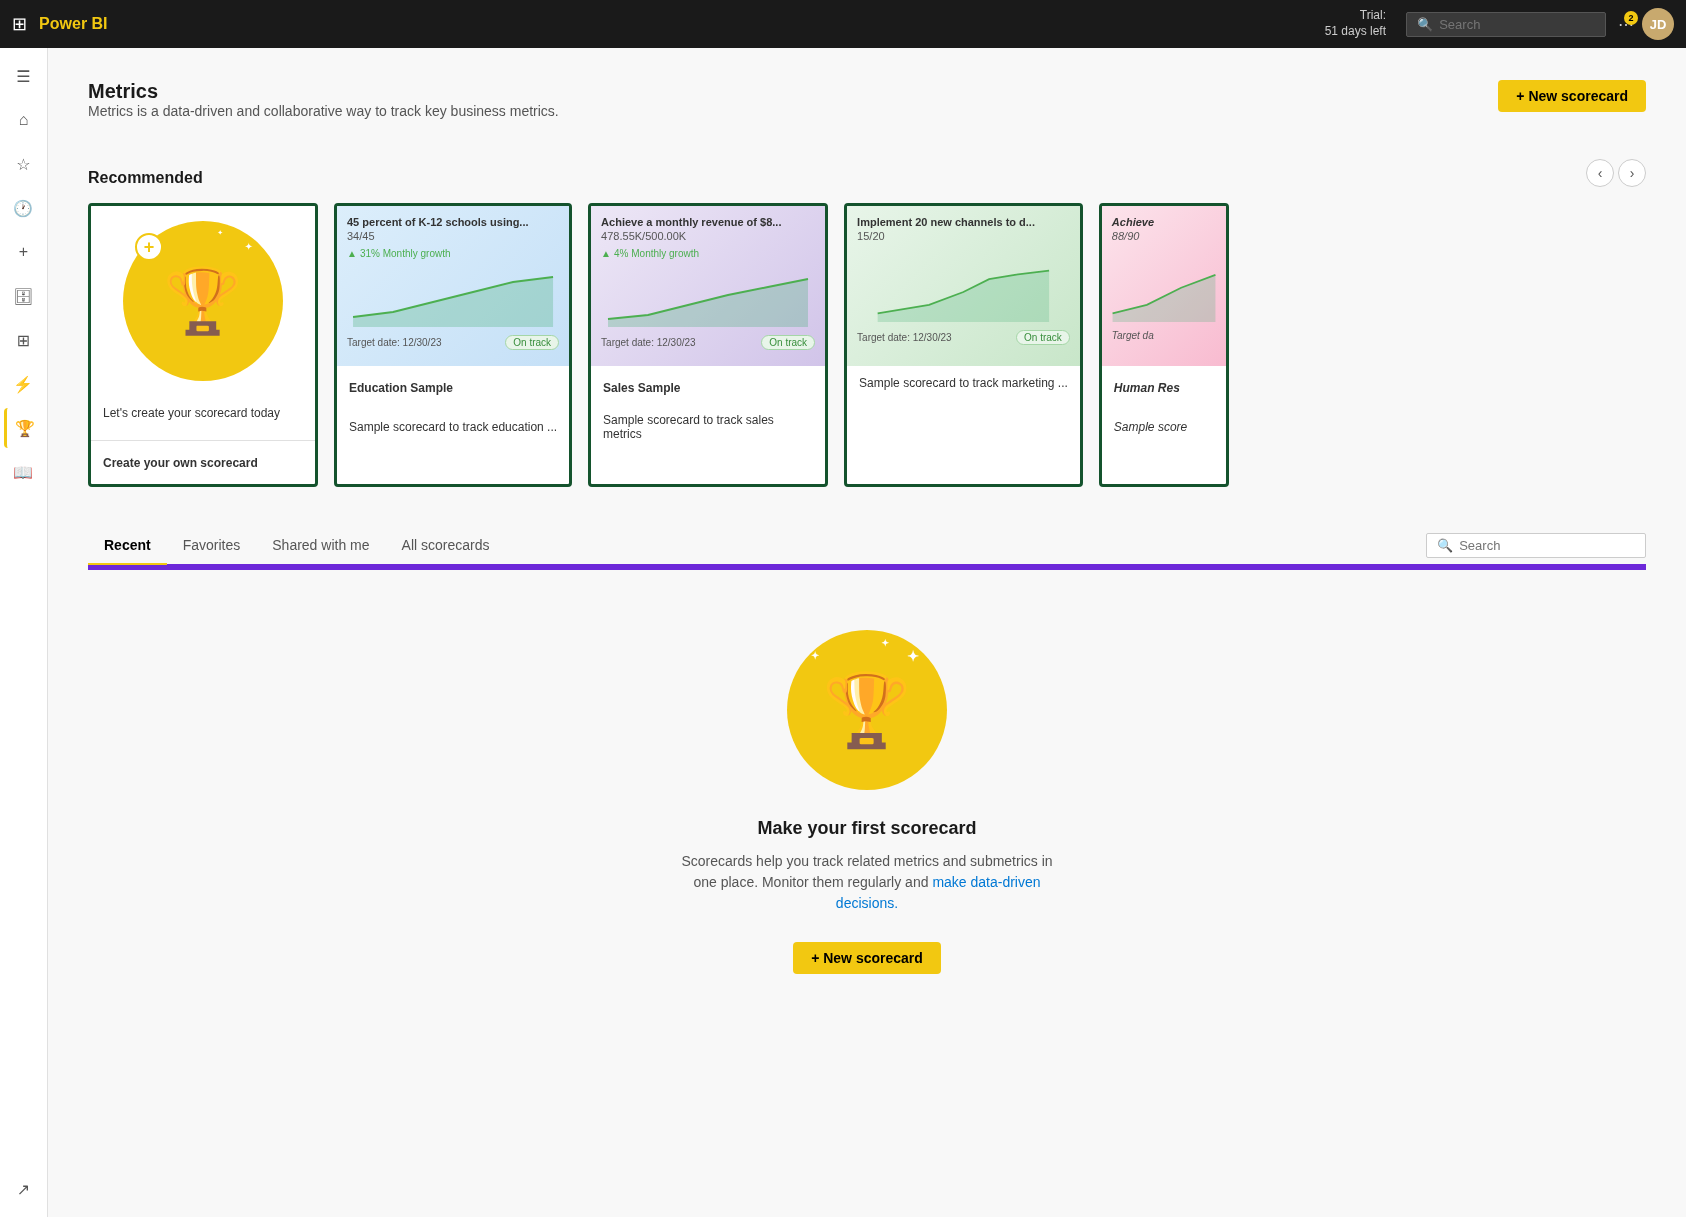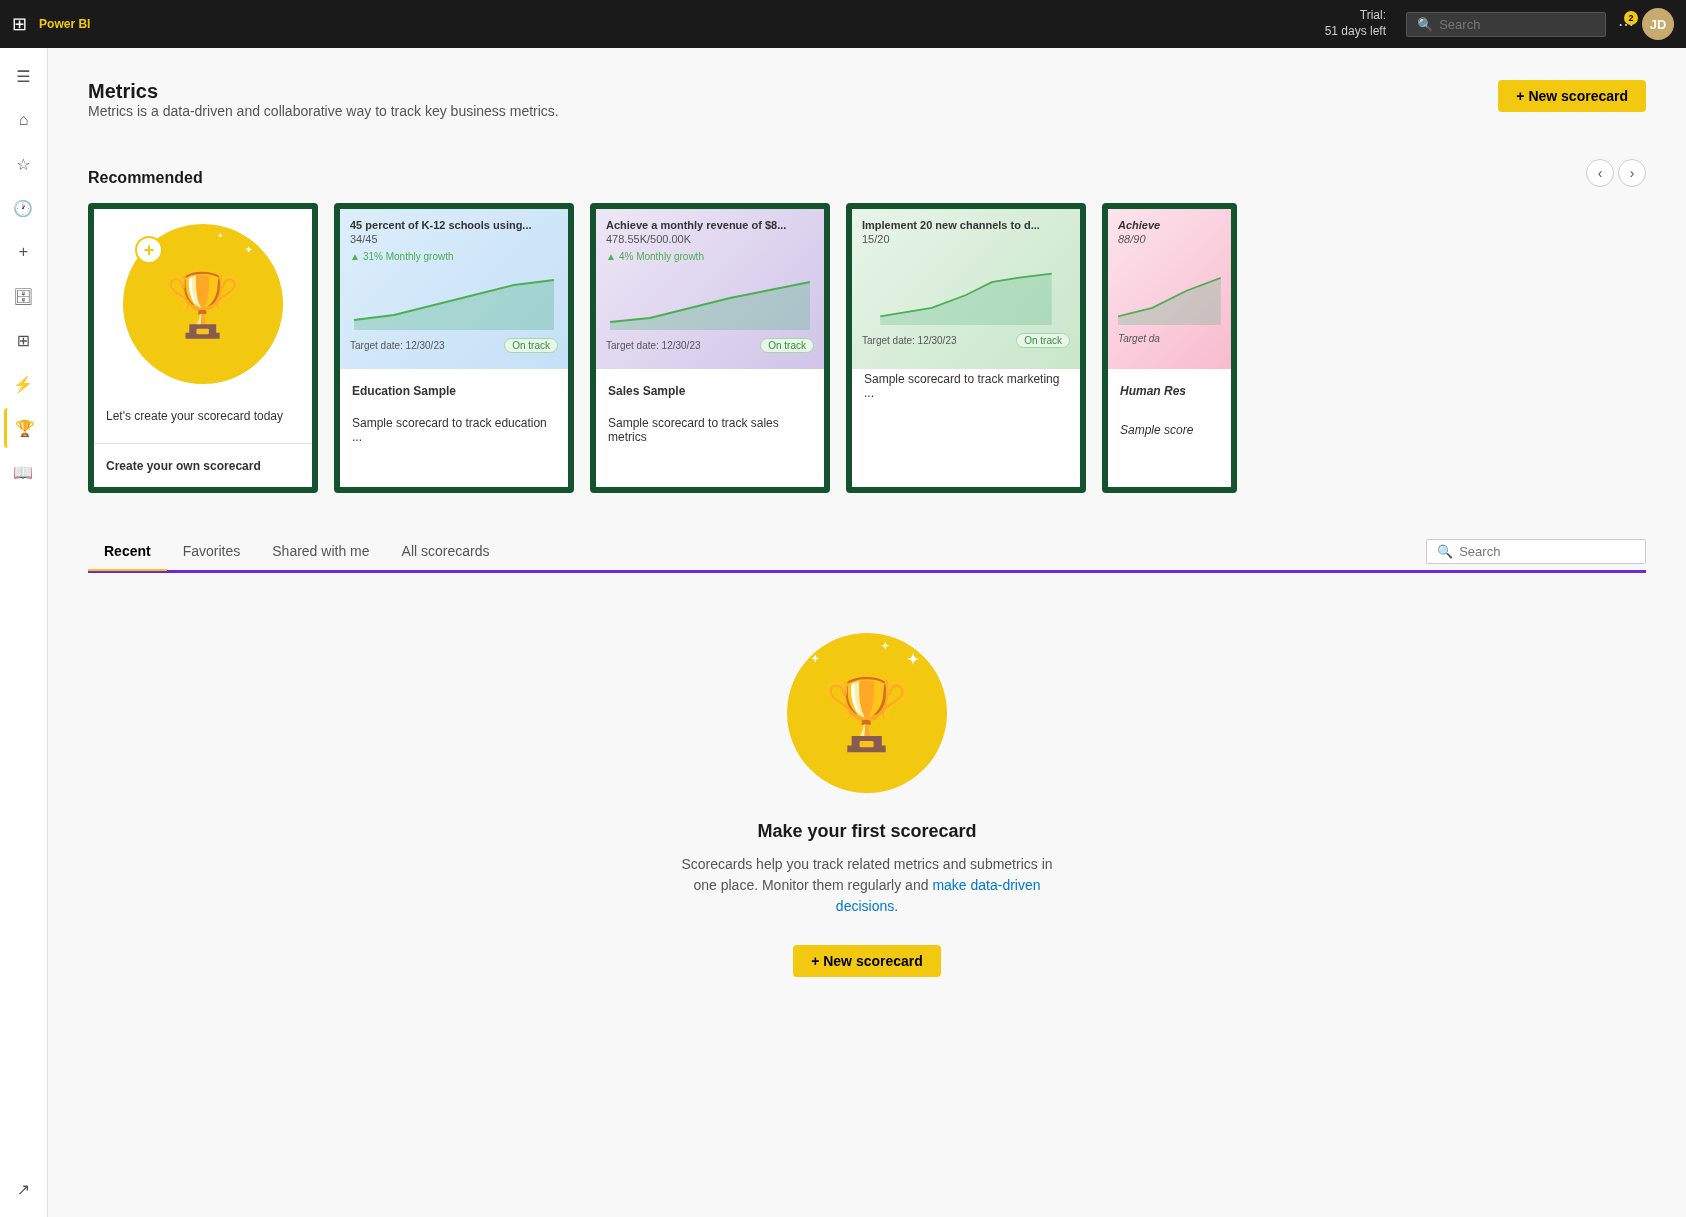--- a/index.html
+++ b/index.html
@@ -5,21 +5,21 @@
     * { box-sizing: border-box; margin: 0; padding: 0; }
     body { font-family: 'Segoe UI', Arial, sans-serif; background: #f3f2f1; display: flex; height: 100vh; overflow: hidden; }
 
     
     .topbar {
       position: fixed; top: 0; left: 0; right: 0; height: 48px;
       background: #1a1a1a; display: flex; align-items: center;
       padding: 0 12px; z-index: 100; gap: 12px;
     }
     .topbar-grid-icon { color: #fff; font-size: 18px; cursor: pointer; }
-    .topbar-logo { color: #f2c811; font-weight: 700; font-size: 12px; flex: 1; }
+    .topbar-logo { color: #f2c811; font-weight: 700; font-size: 16px; flex: 1; }
     .topbar-trial { color: #ccc; font-size: 12px; text-align: right; line-height: 1.3; margin-right: 8px; }
     .topbar-search {
       background: #3a3a3a; border: 1px solid #555; border-radius: 2px;
       display: flex; align-items: center; padding: 4px 10px; gap: 6px; width: 200px;
     }
     .topbar-search input {
       background: transparent; border: none; outline: none; color: #fff; font-size: 13px; width: 100%;
     }
     .topbar-search-icon { color: #aaa; font-size: 13px; }
     .topbar-icons { display: flex; align-items: center; gap: 8px; color: #fff; }
@@ -73,21 +73,21 @@
       width: 28px; height: 28px; border: 1px solid #ccc; border-radius: 50%;
       display: flex; align-items: center; justify-content: center; cursor: pointer;
       background: #fff; color: #555; font-size: 14px;
     }
 
     
     .cards-row {
       display: flex; gap: 16px; overflow: hidden;
     }
     .scorecard-card {
-      background: #fff; border: 6px solid #14532d; border-radius: 4px;
+      background: #fff; border: 3px solid #14532d; border-radius: 4px;
       min-width: 230px; max-width: 240px; flex-shrink: 0; cursor: pointer;
       overflow: hidden;
     }
 
     .card-image-area {
       height: 190px; display: flex; align-items: center; justify-content: center;
       padding: 12px;
     }
     .card-create { background: #fff; }
     .card-create-inner {
@@ -128,21 +128,21 @@
     }
 
     .card-label {
       padding: 10px 12px; font-size: 12px; color: #333; border-top: 1px solid #e0e0e0;
       min-height: 44px; display: flex; align-items: center;
     }
 
     
     .tabs-section { margin-top: 40px; }
     .tabs-bar {
-      display: flex; align-items: center; border-bottom: 3px solid #6d28d9;
+      display: flex; align-items: center; border-bottom: 6px solid #6d28d9;
       margin-bottom: 0; padding-bottom: 0;
     }
     .tab {
       padding: 10px 16px; font-size: 14px; color: #555; cursor: pointer;
       border-bottom: 2px solid transparent; margin-bottom: -1px;
     }
     .tab.active { color: #000; border-bottom: 2px solid #f2c811; font-weight: 600; }
     .tabs-right { margin-left: auto; }
     .search-box {
       display: flex; align-items: center; border: 1px solid #ccc; border-radius: 2px;

